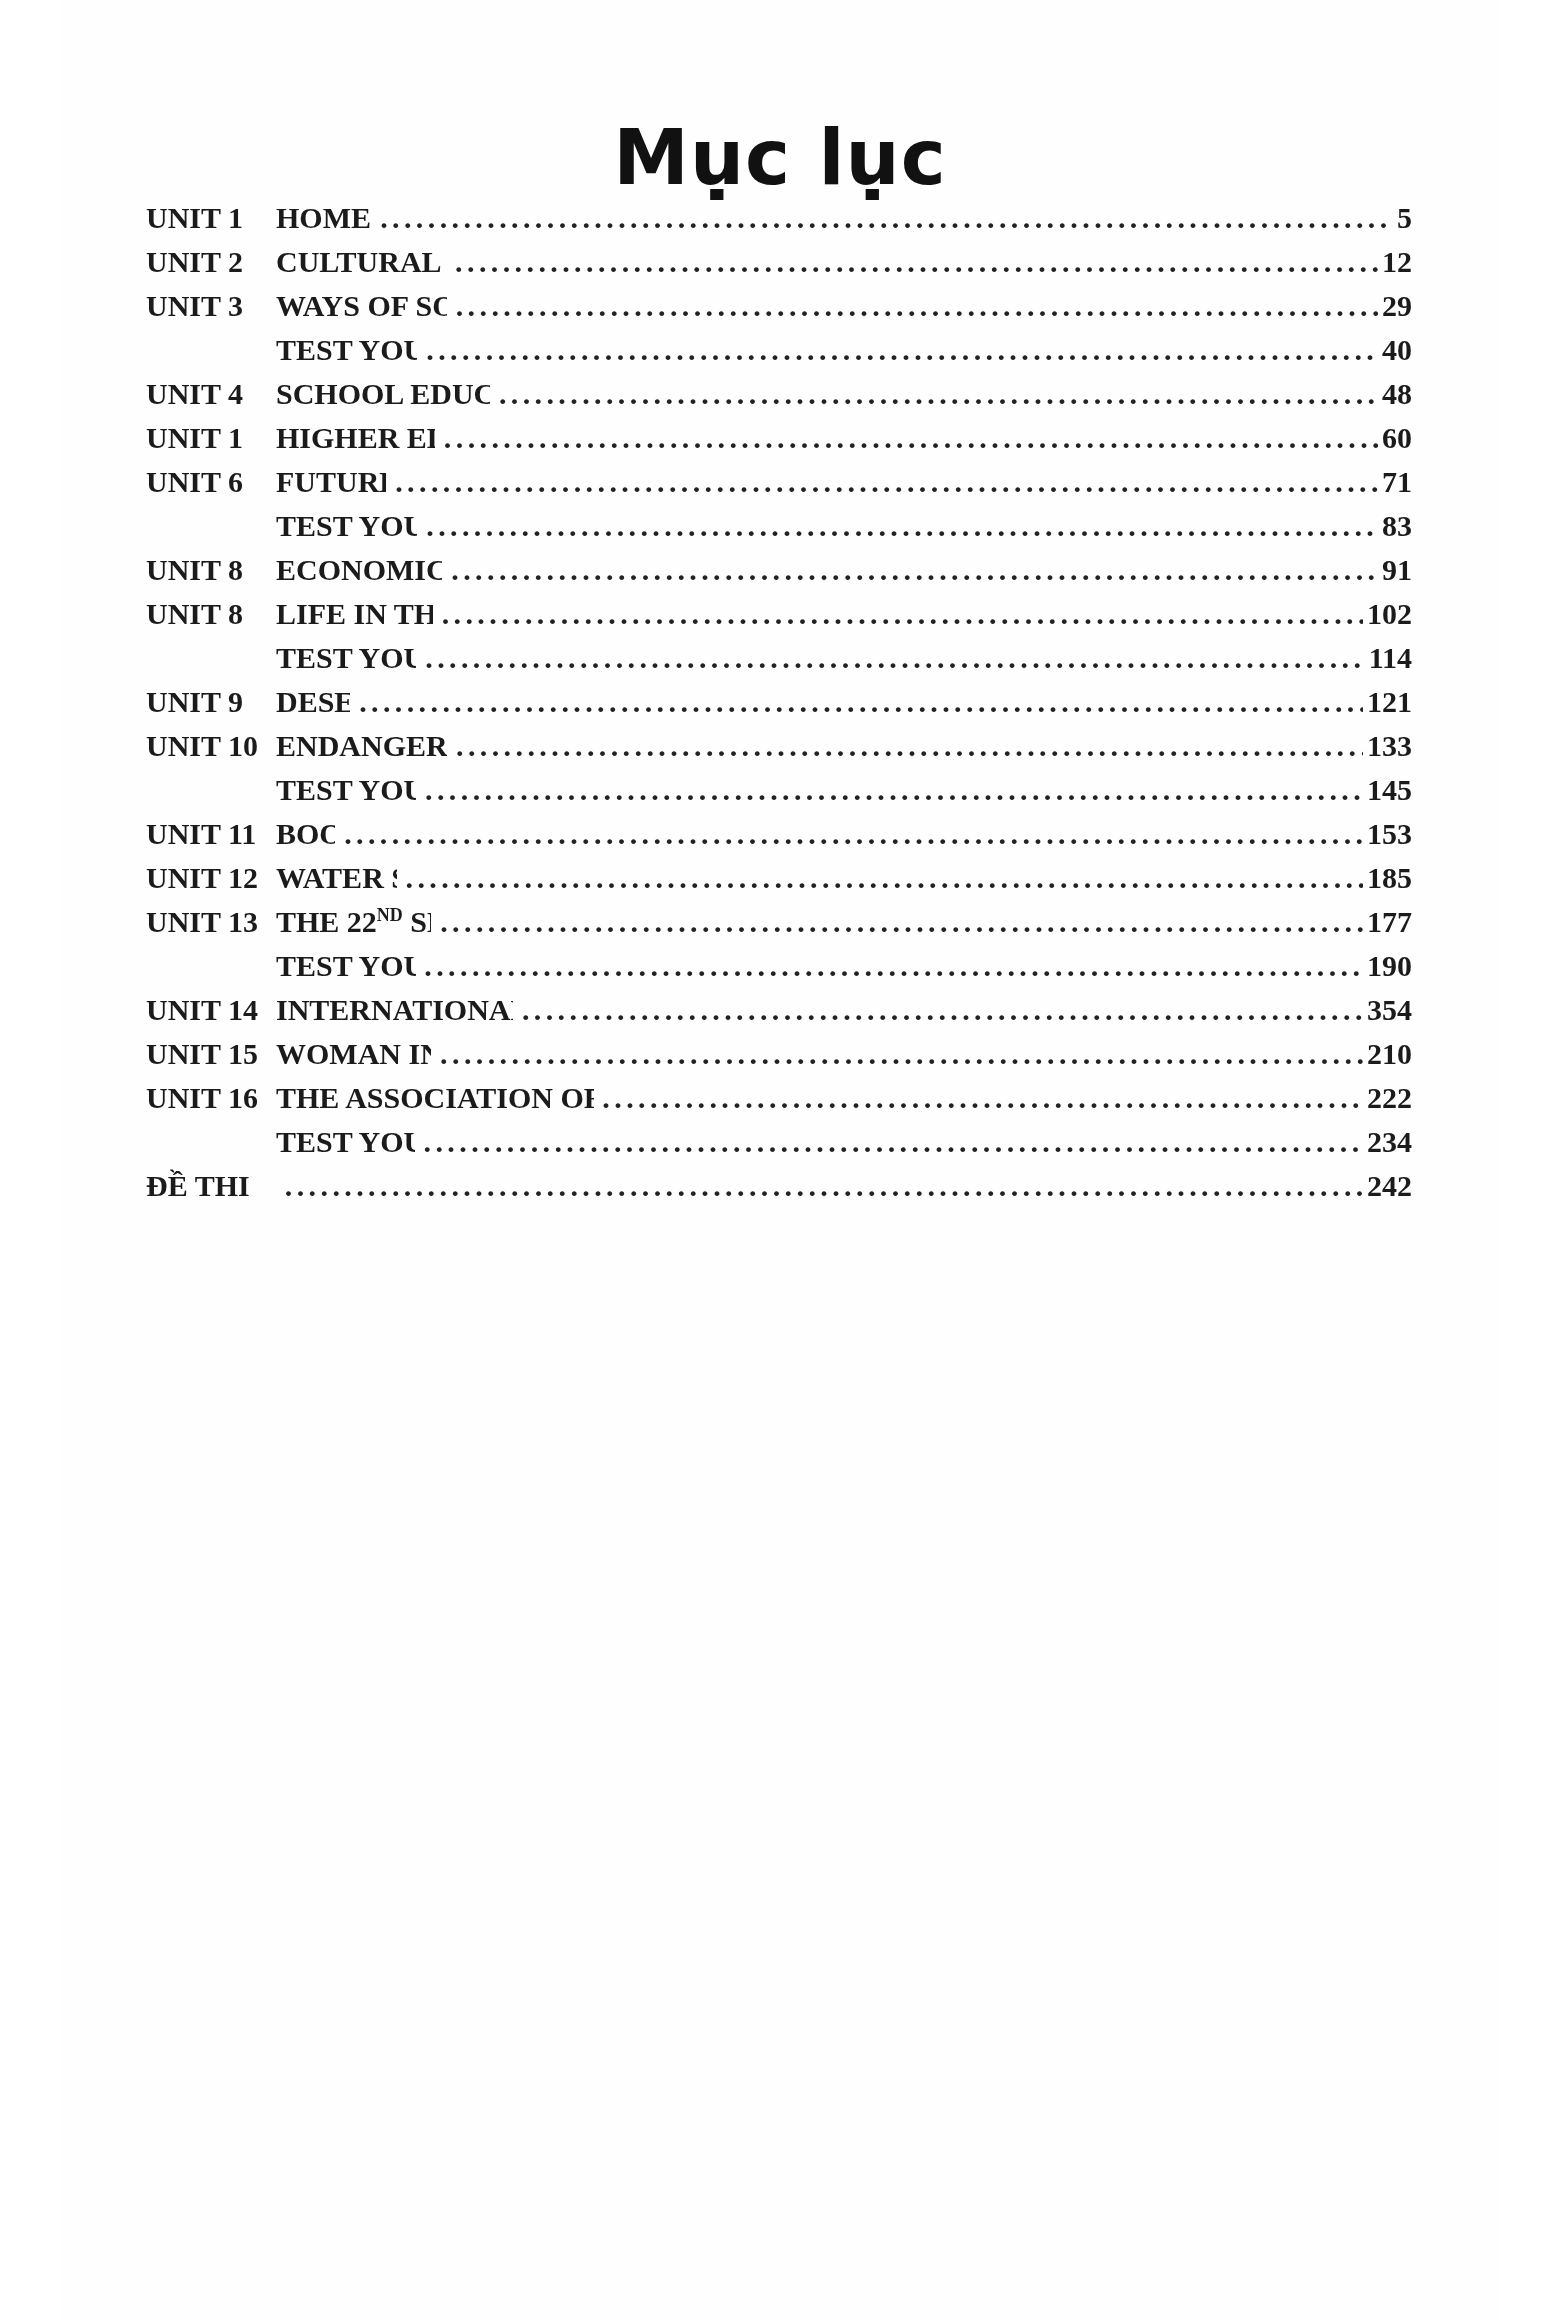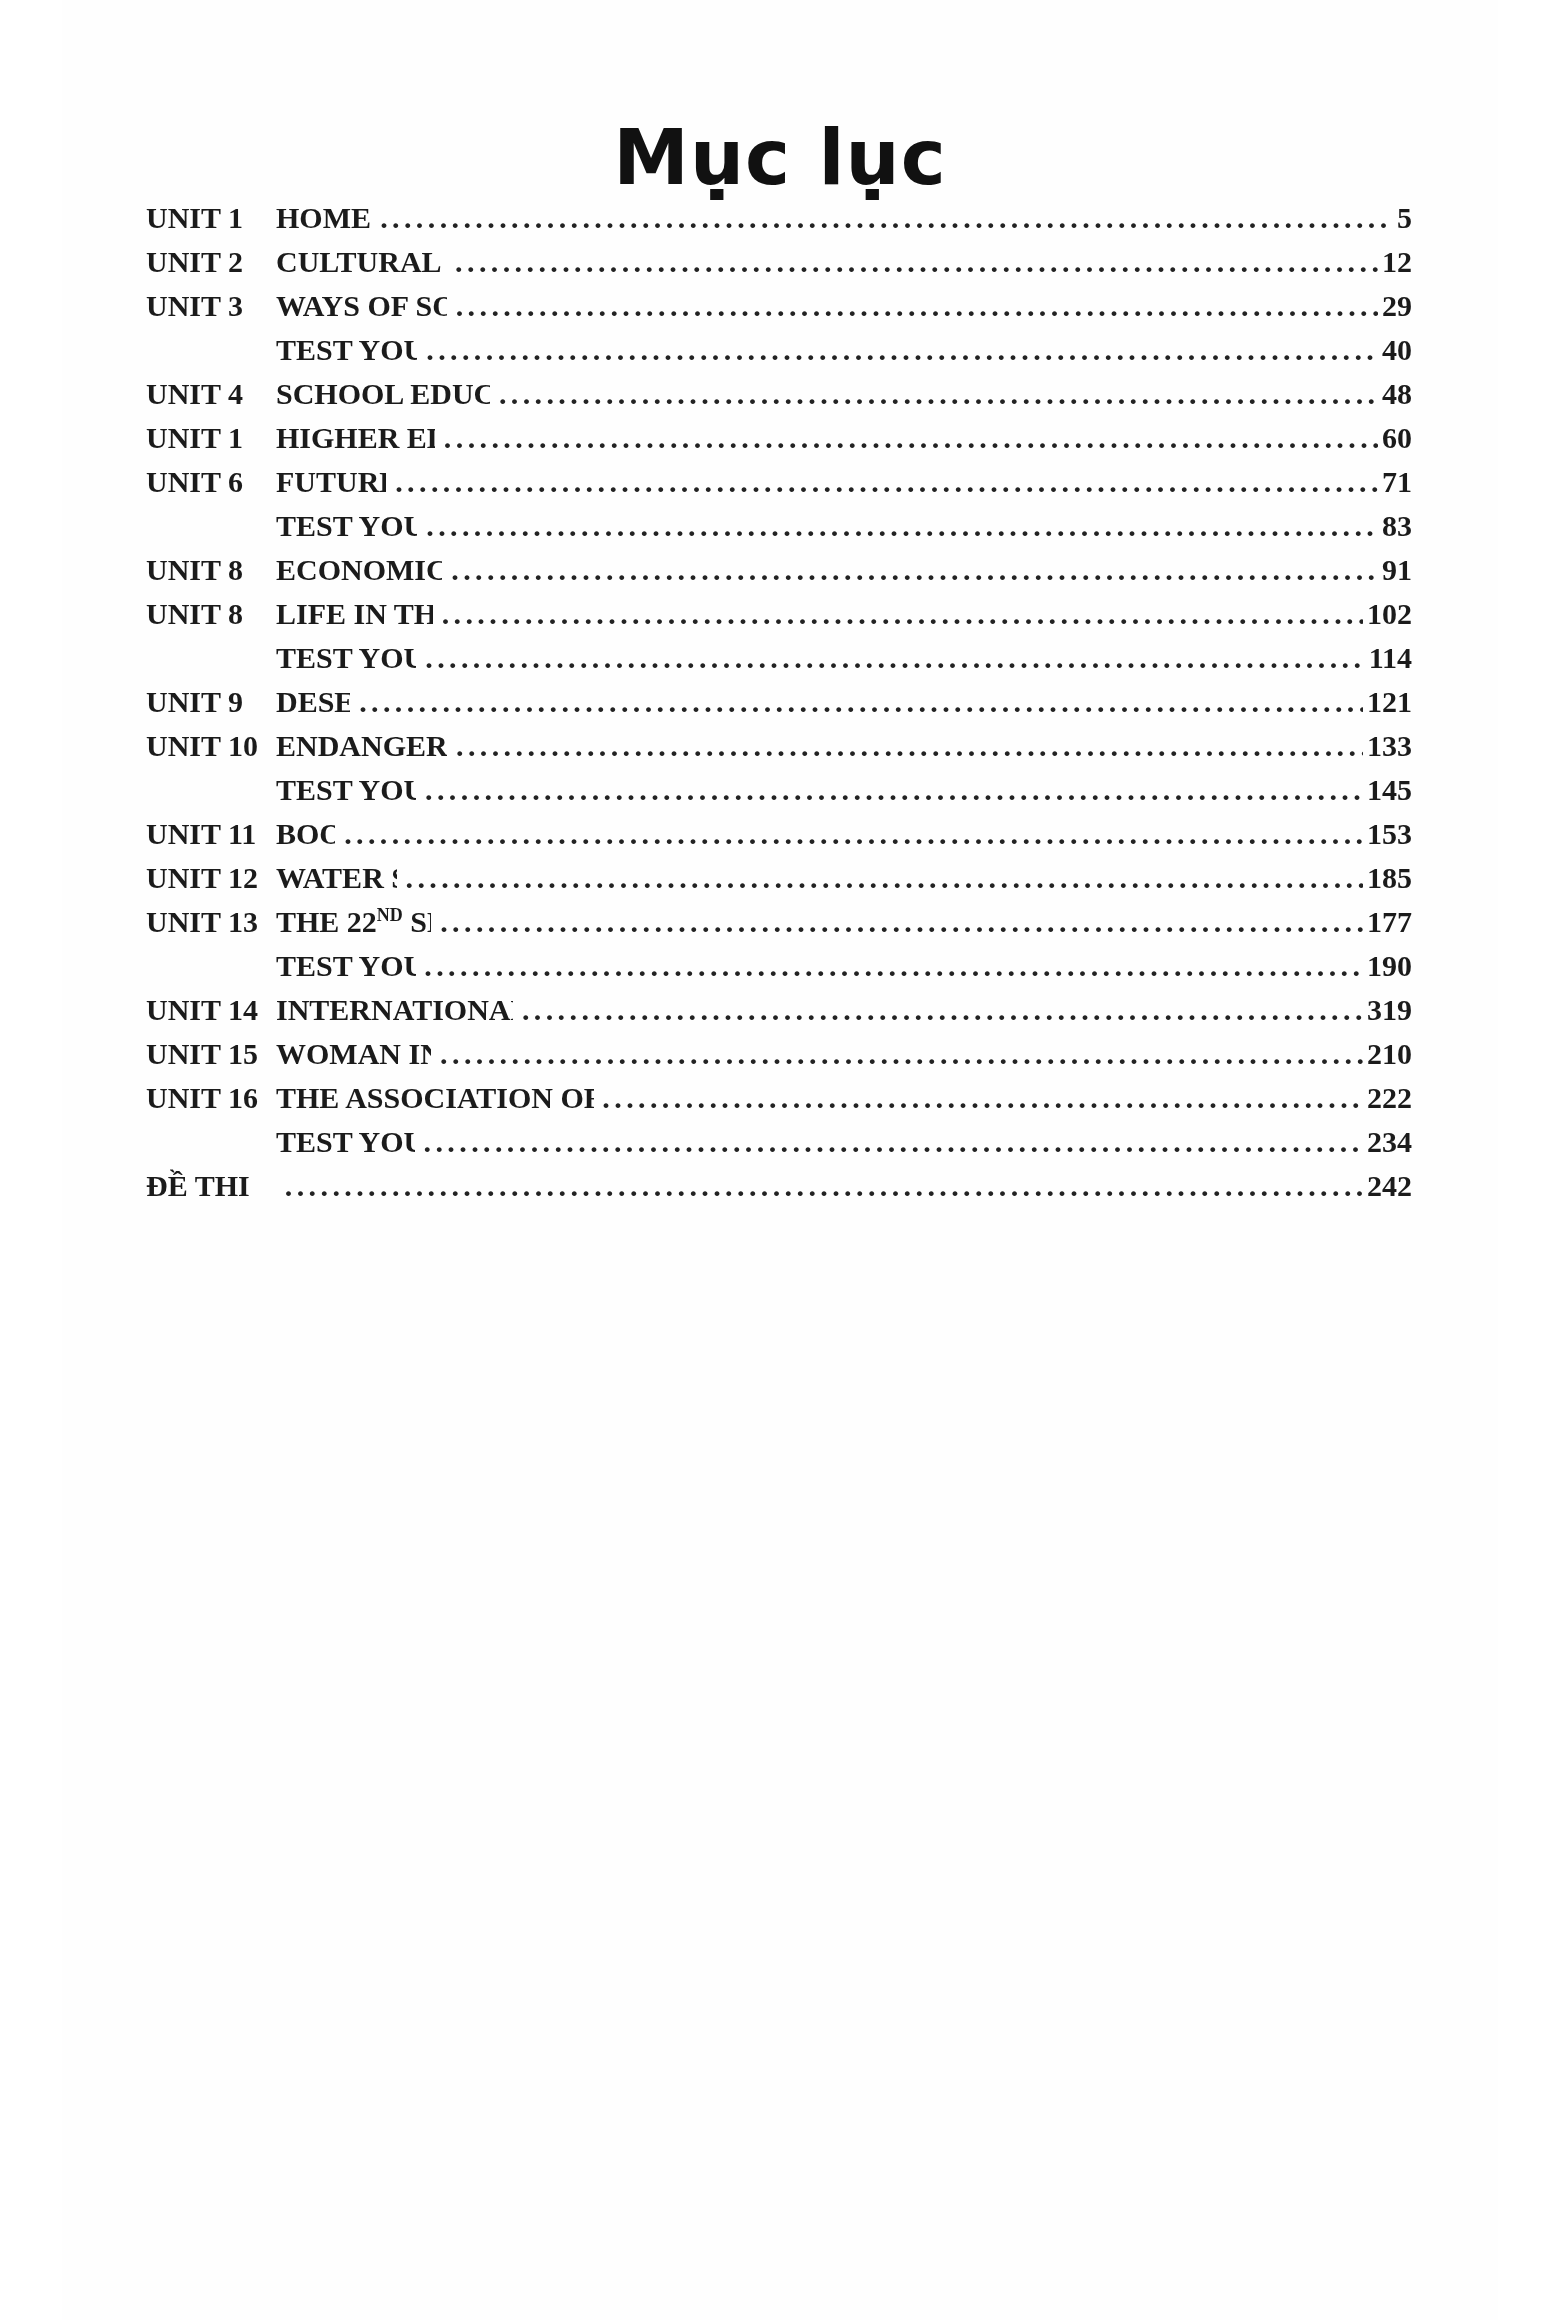--- a/index.html
+++ b/index.html
@@ -178,21 +178,21 @@
       <div class="toc-row">
         <span class="toc-unit"></span>
         <span class="toc-title">TEST YOURSELF E</span>
         <span class="toc-leader"></span>
         <span class="toc-page">190</span>
       </div>
       <div class="toc-row">
         <span class="toc-unit">UNIT 14</span>
         <span class="toc-title">INTERNATIONAL ORGANIZATIONS</span>
         <span class="toc-leader"></span>
-        <span class="toc-page">319</span>
+        <span class="toc-page">354</span>
       </div>
       <div class="toc-row">
         <span class="toc-unit">UNIT 15</span>
         <span class="toc-title">WOMAN IN SOCIETY</span>
         <span class="toc-leader"></span>
         <span class="toc-page">210</span>
       </div>
       <div class="toc-row">
         <span class="toc-unit">UNIT 16</span>
         <span class="toc-title">THE ASSOCIATION OF SOUTHEAST ASEAN NATIONS</span>

